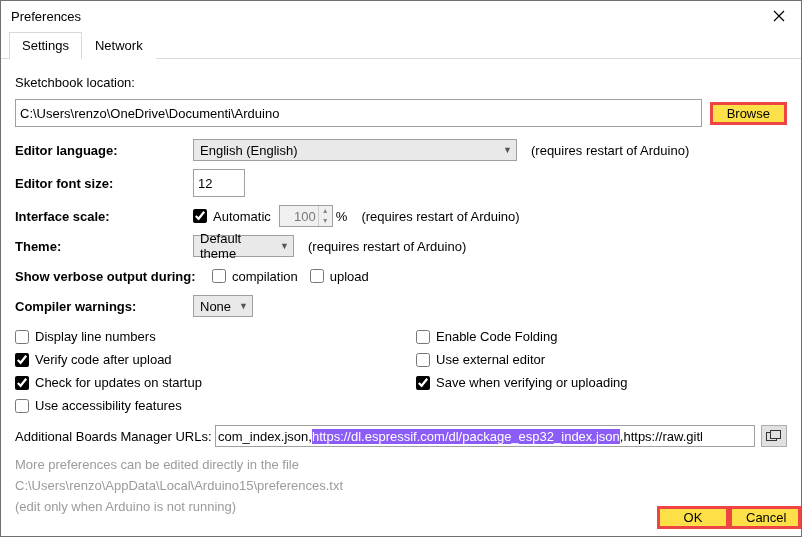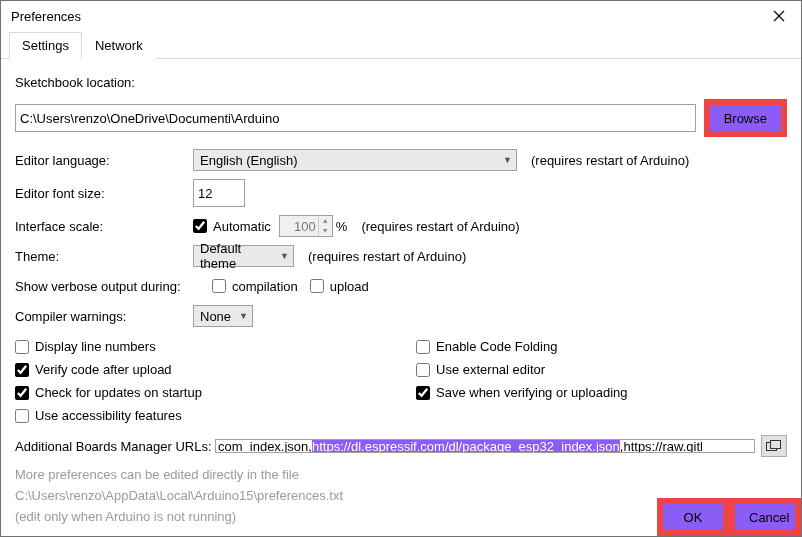--- a/index.html
+++ b/index.html
@@ -6,43 +6,43 @@
   body { background: #fff; font-size: 13px; color: #000; width: 802px; height: 537px; overflow: hidden; border: 1px solid #707070; }
   .titlebar { display: flex; align-items: center; height: 30px; padding: 0 0 0 10px; }
   .titlebar .title { flex: 1; font-size: 13px; }
   .titlebar .close { width: 45px; height: 30px; display: flex; align-items: center; justify-content: center; cursor: pointer; font-size: 14px; }
   .tabs { display: flex; border-bottom: 1px solid #d9d9d9; padding-left: 8px; }
   .tab { padding: 5px 12px 6px; font-size: 13px; cursor: pointer; border: 1px solid transparent; border-bottom: none; position: relative; top: 1px; background: #fff; }
   .tab.active { border-color: #d9d9d9; border-bottom-color: #fff; }
   .panel { padding: 12px 14px 10px 14px; }
   .row { display: flex; align-items: center; margin-bottom: 8px; min-height: 22px; }
   .row.tight { margin-bottom: 6px; }
-  .label-col { width: 178px; flex-shrink: 0; }
+  .label-col { width: 178px; flex-shrink: 0; font-weight: bold; }
   input[type="text"].full { flex: 1; height: 28px; border: 1px solid #a0a0a0; padding: 0 4px; font-size: 13px; margin-right: 8px; }
-  .btn { height: 38px; padding: 0 14px; border: 6px solid #ef4444; background: #8b5cf6; font-size: 13px; cursor: pointer; }
+  .btn { height: 23px; padding: 0 14px; border: 3px solid #ef4444; background: #fde047; font-size: 13px; cursor: pointer; }
   .select { height: 22px; border: 1px solid #a0a0a0; background: #e9e9e9; display: flex; align-items: center; padding: 0 4px 0 6px; cursor: pointer; }
   .select.wide { width: 324px; }
   .select.med { width: 101px; }
   .select.sm  { width: 60px; }
   .select .arrow { margin-left: auto; font-size: 9px; color: #555; }
   .restart-hint { margin-left: 14px; color: #000; }
   input[type="text"].num { width: 52px; height: 28px; border: 1px solid #a0a0a0; padding: 0 4px; font-size: 13px; }
   .cb { display: inline-flex; align-items: center; margin-right: 4px; }
   .cb input { width: 14px; height: 14px; margin-right: 6px; accent-color: #000; }
   .spinbox { display: inline-flex; align-items: center; border: 1px solid #a0a0a0; height: 22px; background: #f0f0f0; color: #777; width: 54px; }
   .spinbox .v { flex: 1; text-align: right; padding-right: 2px; font-size: 13px; }
   .spinbox .spin { width: 14px; display: flex; flex-direction: column; border-left: 1px solid #ccc; }
   .spinbox .spin div { height: 10px; font-size: 7px; text-align: center; line-height: 9px; color: #888; }
   .twocol { display: flex; }
   .twocol .col { flex: 1; }
   .twocol .cb { margin-bottom: 8px; display: flex; }
   .more { color: #9b9b9b; font-size: 13px; line-height: 1.6; margin-top: 8px; }
   .footer { position: absolute; bottom: 0; left: 0; right: 0; height: 38px; display: flex; justify-content: flex-end; align-items: center; padding: 0 0; }
   .footer .btn { width: 72px; }
-  .url-input-wrap { flex: 1; display: flex; align-items: center; height: 14px; border: 1px solid #a0a0a0; padding: 0 2px; font-size: 13px; white-space: nowrap; overflow: hidden; }
+  .url-input-wrap { flex: 1; display: flex; align-items: center; height: 22px; border: 1px solid #a0a0a0; padding: 0 2px; font-size: 13px; white-space: nowrap; overflow: hidden; }
   .url-input-wrap .seg { display: inline; }
   .url-input-wrap .sel { background: #8b5cf6; color: #fff; }
   .expand-btn { width: 26px; height: 22px; margin-left: 6px; border: 1px solid #adadad; background: #e1e1e1; display: flex; align-items: center; justify-content: center; cursor: pointer; }
   .expand-btn svg { width: 16px; height: 12px; }
   .section-gap { height: 4px; }
   .relpos { position: relative; width: 100%; height: 100%; }
 </style>
 </head>
 <body>
 <div class="relpos">

